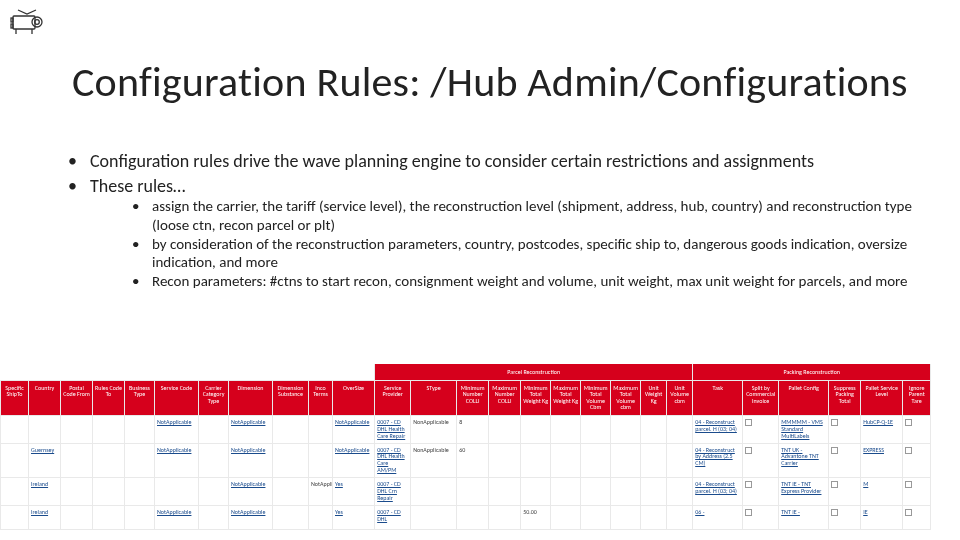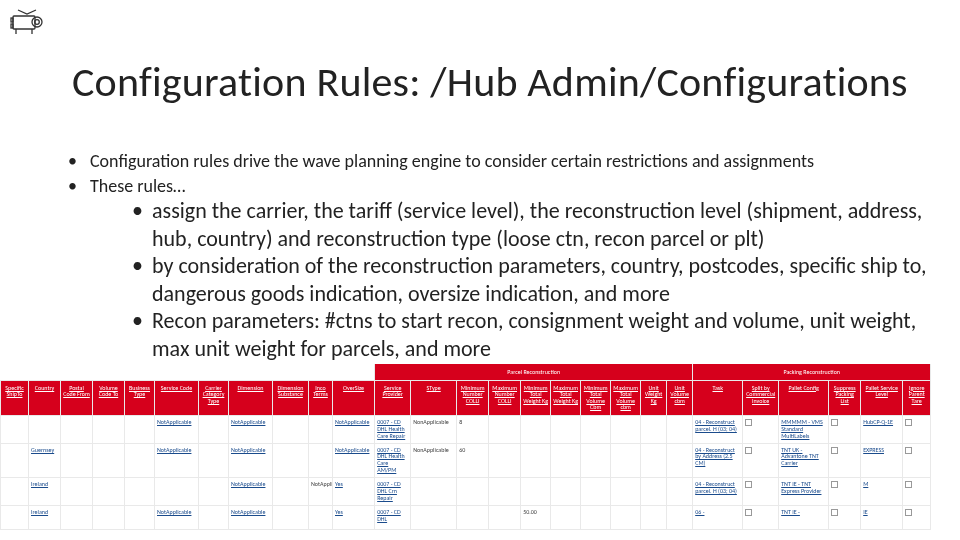--- a/index.html
+++ b/index.html
@@ -5,27 +5,27 @@
   * { box-sizing: border-box; margin: 0; padding: 0; }
   html, body { width: 960px; height: 540px; background: #fff; font-family: "Segoe UI", Calibri, Arial, sans-serif; color: #222; overflow: hidden; }
   .slide { width: 960px; height: 540px; position: relative; }
   .proj-icon { position: absolute; top: 8px; left: 10px; }
   .title { position: absolute; top: 56px; left: 72px; font-size: 42px; font-weight: 400; letter-spacing: 0.2px; }
   .bullets { position: absolute; top: 150px; left: 68px; right: 9px; font-size: 18px; line-height: 1.25; }
   .bullets ul { list-style: none; padding-left: 0; }
   .bullets > ul > li { position: relative; padding-left: 22px; margin-bottom: 2px; }
   .bullets > ul > li::before { content: "•"; position: absolute; left: 0; top: 0; }
   .bullets ul ul { margin-left: 42px; }
-  .bullets ul ul > li { position: relative; padding-left: 20px; font-size: 22px; }
+  .bullets ul ul > li { position: relative; padding-left: 20px; font-size: 15px; }
   .bullets ul ul > li::before { content: "•"; position: absolute; left: 0; top: 0; }
   .table-wrap { position: absolute; top: 364px; left: 0; width: 919px; }
   table { border-collapse: collapse; width: 100%; table-layout: fixed; font-size: 6px; color: #444; }
   thead tr.grp th { background: #d6001c; color: #fff; font-weight: 500; height: 16px; border: 1px solid #e9e9e9; border-top: none; }
   thead tr.grp th.blank { background: #fff; border: none; }
-  thead tr.cols th { background: #d6001c; color: #fff; font-weight: 500; padding: 4px 2px; border: 1px solid #e9e9e9; vertical-align: top; height: 34px; line-height: 1.1; text-decoration: underline; }
+  thead tr.cols th { background: #d6001c; color: #fff; font-weight: 500; padding: 4px 2px; border: 1px solid #e9e9e9; vertical-align: top; height: 34px; line-height: 1.1; }
   tbody td { border: 1px solid #e9e9e9; padding: 3px 2px; vertical-align: top; height: 24px; line-height: 1.15; overflow: hidden; }
   tbody td a { color: #1a4b8c; text-decoration: underline; }
   .chk { display: inline-block; width: 7px; height: 7px; border: 1px solid #999; background: #fff; }
 </style>
 </head>
 <body>
 
 <div class="slide">
   <span class="proj-icon">
     <svg width="34" height="28" viewBox="0 0 34 28" fill="none" stroke="#333" stroke-width="1.3">
@@ -89,42 +89,42 @@
       <thead>
         <tr class="grp">
           <th class="blank" colspan="11"></th>
           <th colspan="10">Parcel Reconstruction</th>
           <th colspan="6">Packing Reconstruction</th>
         </tr>
         <tr class="cols" id="col-headers">
             <th>Specific ShipTo</th>
             <th>Country</th>
             <th>Postal Code From</th>
-            <th>Volume Code To</th>
+            <th>Rules Code To</th>
             <th>Business Type</th>
             <th>Service Code</th>
             <th>Carrier Category Type</th>
             <th>Dimension</th>
             <th>Dimension Substance</th>
             <th>Inco Terms</th>
             <th>OverSize</th>
             <th>Service Provider</th>
             <th>SType</th>
             <th>Minimum Number COLLI</th>
             <th>Maximum Number COLLI</th>
             <th>Minimum Total Weight Kg</th>
             <th>Maximum Total Weight Kg</th>
             <th>Minimum Total Volume Cbm</th>
             <th>Maximum Total Volume cbm</th>
             <th>Unit Weight Kg</th>
             <th>Unit Volume cbm</th>
             <th>Task</th>
             <th>Split by Commercial Invoice</th>
             <th>Pallet Config</th>
-            <th>Suppress Packing List</th>
+            <th>Suppress Packing Total</th>
             <th>Pallet Service Level</th>
             <th>Ignore Parent Tare</th>
           </tr>
       </thead>
       <tbody id="tbody">
           <tr>
             <td></td>
             <td></td>
             <td></td>
             <td></td>

